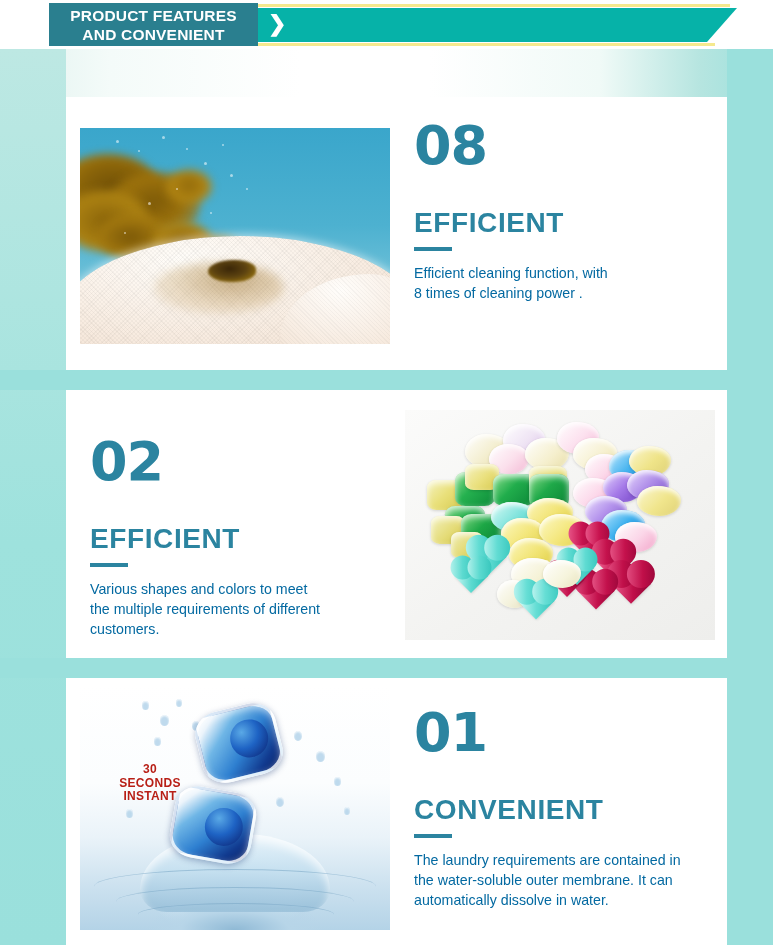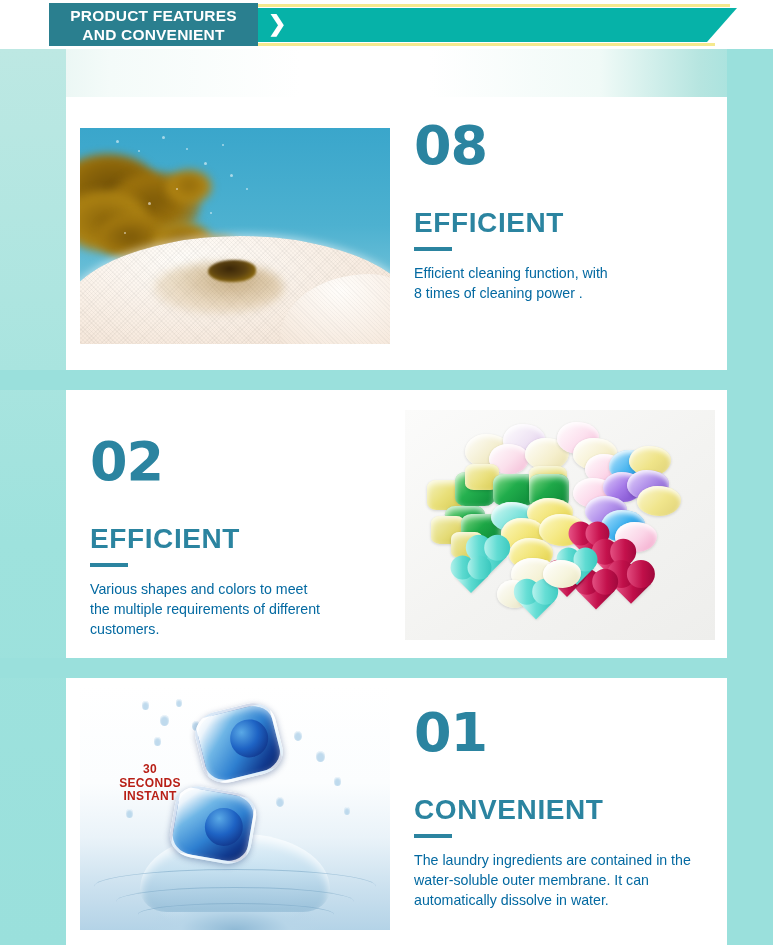--- a/index.html
+++ b/index.html
@@ -430,17 +430,17 @@
 
       <div class="p3-badge" style="left:22px; top:78px; width:96px; white-space:pre-line;">30
 SECONDS
 INSTANT</div>
     </div>
 
     <div class="card-text" style="margin:28px 0 0 24px; width:300px;">
       <div class="num">01</div>
       <div class="heading" style="margin-top:37px;">CONVENIENT</div>
       <div class="rule"></div>
-      <div class="body" style="width:282px;">The laundry ingredients are contained in the water-soluble outer membrane. It can automatically dissolve in water.</div>
+      <div class="body" style="width:282px;">The laundry requirements are contained in the water-soluble outer membrane. It can automatically dissolve in water.</div>
     </div>
   </div>
 
 </div>
 
 </body></html>

